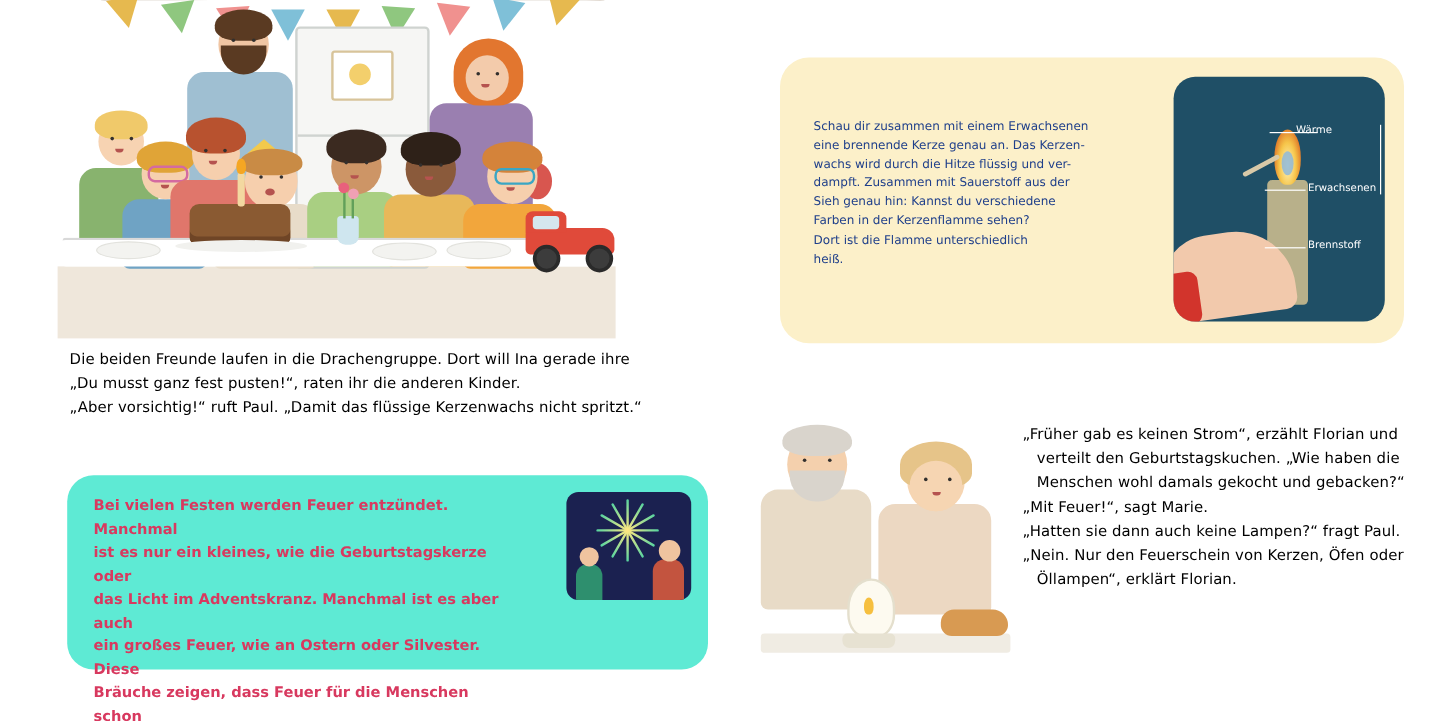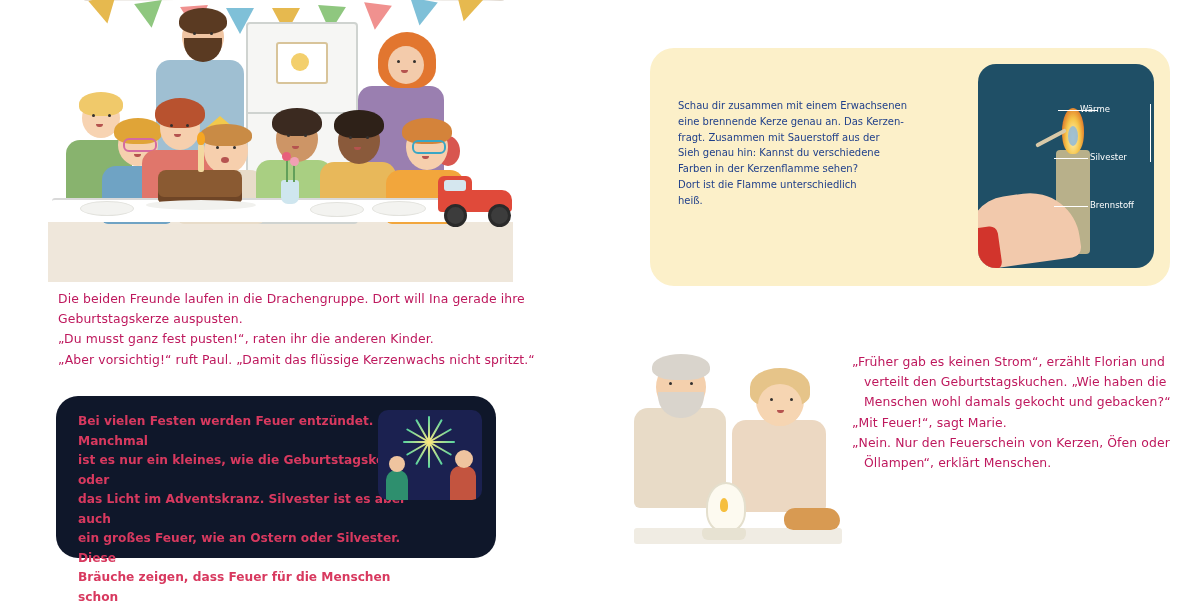--- a/index.html
+++ b/index.html
@@ -137,30 +137,30 @@
   .balloon {
     position: absolute; width: 24px; height: 30px; border-radius: 50%;
     background: #d8564f;
   }
 
   
   .body-text {
     font-family: "DejaVu Sans", sans-serif;
     font-size: 12.4px;
     line-height: 1.63;
-    color: #be185d;
+    color: #000000;
     letter-spacing: .1px;
   }
   #left-paragraph { left: 58px; top: 289px; width: 480px; }
   #right-paragraph { left: 852px; top: 352px; width: 320px; }
 
   
   #pink-box {
-    left: 56px; top: 396px; width: 440px; height: 162px;
-    background: #0f172a; border-radius: 22px;
+    left: 56px; top: 396px; width: 534px; height: 162px;
+    background: #5eead4; border-radius: 22px;
   }
   #pink-box-text {
     position: absolute; left: 22px; top: 16px; width: 344px;
     font-size: 12.2px; line-height: 1.6; color: #d8395f; font-weight: 700;
   }
   #firework-image {
     position: absolute; right: 14px; top: 14px; width: 104px; height: 90px;
     background: #1b2150; border-radius: 10px; overflow: hidden;
   }
   .fw-burst {
@@ -360,30 +360,29 @@
   <div class="flower" style="left:252px; top:163px; background:#f0a0b4;"></div>
   <div class="car-body"></div>
   <div class="car-cab"></div>
   <div class="car-window"></div>
   <div class="wheel" style="left:406px; top:210px;"></div>
   <div class="wheel" style="left:450px; top:210px;"></div>
 </div>
 
 <div class="abs body-text" id="left-paragraph">
   <div>Die beiden Freunde laufen in die Drachengruppe. Dort will Ina gerade ihre</div>
-  <div>Geburtstagskerze auspusten.</div>
   <div>„Du musst ganz fest pusten!“, raten ihr die anderen Kinder.</div>
   <div>„Aber vorsichtig!“ ruft Paul. „Damit das flüssige Kerzenwachs nicht spritzt.“</div>
 </div>
 
 <div class="abs" id="pink-box">
   <div id="pink-box-text">
     <div>Bei vielen Festen werden Feuer entzündet. Manchmal</div>
     <div>ist es nur ein kleines, wie die Geburtstagskerze oder</div>
-    <div>das Licht im Adventskranz. Silvester ist es aber auch</div>
+    <div>das Licht im Adventskranz. Manchmal ist es aber auch</div>
     <div>ein großes Feuer, wie an Ostern oder Silvester. Diese</div>
     <div>Bräuche zeigen, dass Feuer für die Menschen schon</div>
 
   </div>
   <div id="firework-image">
     <div class="fw-burst">
       <div class="fw-ray" style="transform:rotate(0deg);"></div>
       <div class="fw-ray" style="transform:rotate(30deg);"></div>
       <div class="fw-ray" style="transform:rotate(60deg);"></div>
       <div class="fw-ray" style="transform:rotate(90deg);"></div>
@@ -400,40 +399,41 @@
     <div class="fw-kid" style="right:6px; width:26px; height:34px; background:#c3543f;"></div>
     <div class="fw-kid" style="left:11px; bottom:28px; width:16px; height:16px; border-radius:50%; background:#efc49f;"></div>
     <div class="fw-kid" style="right:9px; bottom:32px; width:18px; height:18px; border-radius:50%; background:#efc49f;"></div>
   </div>
 </div>
 
 <div class="abs" id="candle-box">
   <div id="candle-box-text">
     <div>Schau dir zusammen mit einem Erwachsenen</div>
     <div>eine brennende Kerze genau an. Das Kerzen-</div>
-    <div>fragt. Zusammen mit Sauerstoff aus der</div>
+    <div>wachs wird durch die Hitze flüssig und ver-</div>
+    <div>dampft. Zusammen mit Sauerstoff aus der</div>
     <div>Sieh genau hin: Kannst du verschiedene</div>
     <div>Farben in der Kerzenflamme sehen?</div>
     <div>Dort ist die Flamme unterschiedlich</div>
     <div>heiß.</div>
   </div>
 
   <div id="candle-photo">
     <div class="dark-candle"></div>
     <div class="dark-flame-outer"></div>
     <div class="dark-flame-inner"></div>
     <div class="match"></div>
     <div class="hand"></div>
     <div class="sleeve"></div>
   </div>
 
   <div class="callout-line" style="left:408px; top:62px; width:40px;"></div>
   <div class="callout-label" style="left:430px; top:56px; color:#ffffff;">Wärme</div>
   <div class="callout-line" style="left:404px; top:110px; width:34px;"></div>
-  <div class="callout-label" style="left:440px; top:104px;">Silvester</div>
+  <div class="callout-label" style="left:440px; top:104px;">Erwachsenen</div>
   <div class="callout-line" style="left:404px; top:158px; width:34px;"></div>
   <div class="callout-label" style="left:440px; top:152px;">Brennstoff</div>
   <div class="callout-arrow" style="left:500px; top:56px; height:58px;"></div>
 </div>
 
 <div class="abs" id="grandparents-illustration">
 
   <div class="body-shape" style="left:6px; top:72px; width:92px; height:100px; background:#e8dbc7;"></div>
   <div class="head" style="left:28px; top:24px; width:50px; height:54px; background:#f4d0ad;"></div>
   <div class="hair" style="left:24px; top:18px; width:58px; height:26px; background:#d9d4cc;"></div>
@@ -454,15 +454,16 @@
   <div class="lamp-flame"></div>
   <div class="lamp-base"></div>
   <div class="bread"></div>
 </div>
 
 <div class="abs body-text" id="right-paragraph">
   <div>„Früher gab es keinen Strom“, erzählt Florian und</div>
   <div style="padding-left:12px;">verteilt den Geburtstagskuchen. „Wie haben die</div>
   <div style="padding-left:12px;">Menschen wohl damals gekocht und gebacken?“</div>
   <div>„Mit Feuer!“, sagt Marie.</div>
+  <div>„Hatten sie dann auch keine Lampen?“ fragt Paul.</div>
   <div>„Nein. Nur den Feuerschein von Kerzen, Öfen oder</div>
-  <div style="padding-left:12px;">Öllampen“, erklärt Menschen.</div>
+  <div style="padding-left:12px;">Öllampen“, erklärt Florian.</div>
 </div>
 
 </body></html>

